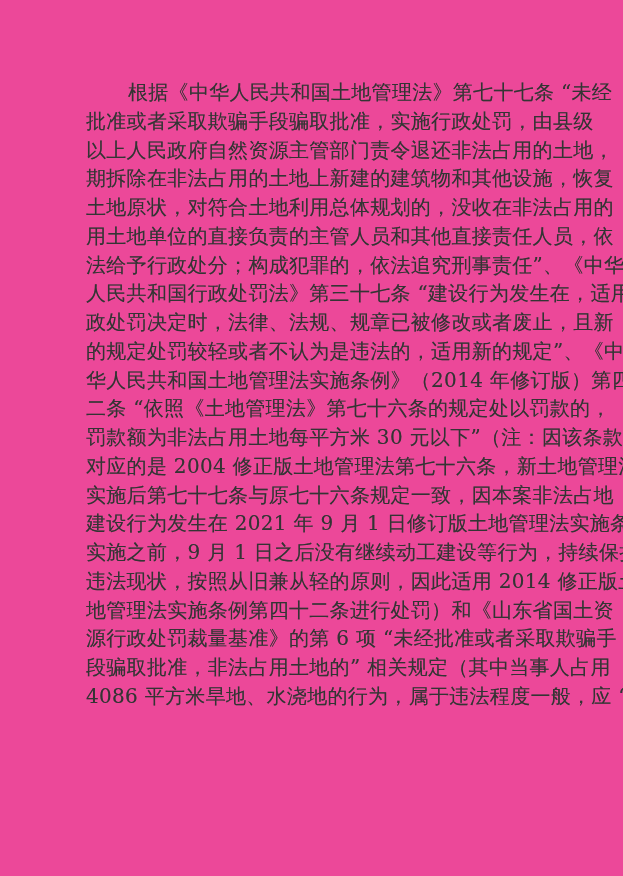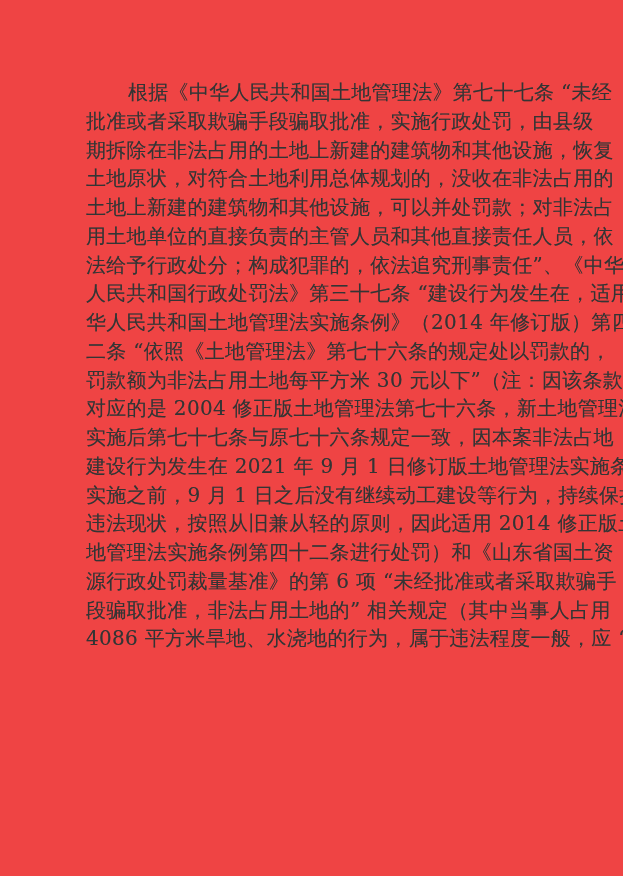--- a/index.html
+++ b/index.html
@@ -10,21 +10,21 @@
     width: 623px;
     height: 876px;
     background: #fdfdfd;
     overflow: hidden;
     font-family: "DejaVu Serif", "Liberation Serif", serif;
   }
   .page {
     position: relative;
     width: 623px;
     height: 876px;
-    background: #ef4444;
+    background: #ec4899;
   }
   .text-block {
     position: absolute;
     left: 86px;
     top: 78px;
     width: 458px;
     color: #333333;
   }
   .text-line {
     height: 28.75px;
@@ -42,26 +42,28 @@
     text-indent: 2.1em;
   }
 </style>
 </head>
 <body>
 
 <div class="page">
   <div class="text-block">
     <div class="text-line indented">根据《中华人民共和国土地管理法》第七十七条 “未经</div>
     <div class="text-line">批准或者采取欺骗手段骗取批准，实施行政处罚，由县级</div>
+    <div class="text-line">以上人民政府自然资源主管部门责令退还非法占用的土地，</div>
     <div class="text-line">期拆除在非法占用的土地上新建的建筑物和其他设施，恢复</div>
     <div class="text-line">土地原状，对符合土地利用总体规划的，没收在非法占用的</div>
-    <div class="text-line">土地上新建的建筑物和其他设施，可以并处罚款；对非法占</div>
     <div class="text-line">用土地单位的直接负责的主管人员和其他直接责任人员，依</div>
     <div class="text-line">法给予行政处分；构成犯罪的，依法追究刑事责任”、《中华</div>
     <div class="text-line">人民共和国行政处罚法》第三十七条 “建设行为发生在，适用</div>
+    <div class="text-line">政处罚决定时，法律、法规、规章已被修改或者废止，且新</div>
+    <div class="text-line">的规定处罚较轻或者不认为是违法的，适用新的规定”、《中</div>
     <div class="text-line">华人民共和国土地管理法实施条例》（2014 年修订版）第四十</div>
     <div class="text-line">二条 “依照《土地管理法》第七十六条的规定处以罚款的，</div>
     <div class="text-line">罚款额为非法占用土地每平方米 30 元以下”（注：因该条款</div>
     <div class="text-line">对应的是 2004 修正版土地管理法第七十六条，新土地管理法</div>
     <div class="text-line">实施后第七十七条与原七十六条规定一致，因本案非法占地</div>
     <div class="text-line">建设行为发生在 2021 年 9 月 1 日修订版土地管理法实施条例</div>
     <div class="text-line">实施之前，9 月 1 日之后没有继续动工建设等行为，持续保持</div>
     <div class="text-line">违法现状，按照从旧兼从轻的原则，因此适用 2014 修正版土</div>
     <div class="text-line">地管理法实施条例第四十二条进行处罚）和《山东省国土资</div>
     <div class="text-line">源行政处罚裁量基准》的第 6 项 “未经批准或者采取欺骗手</div>

